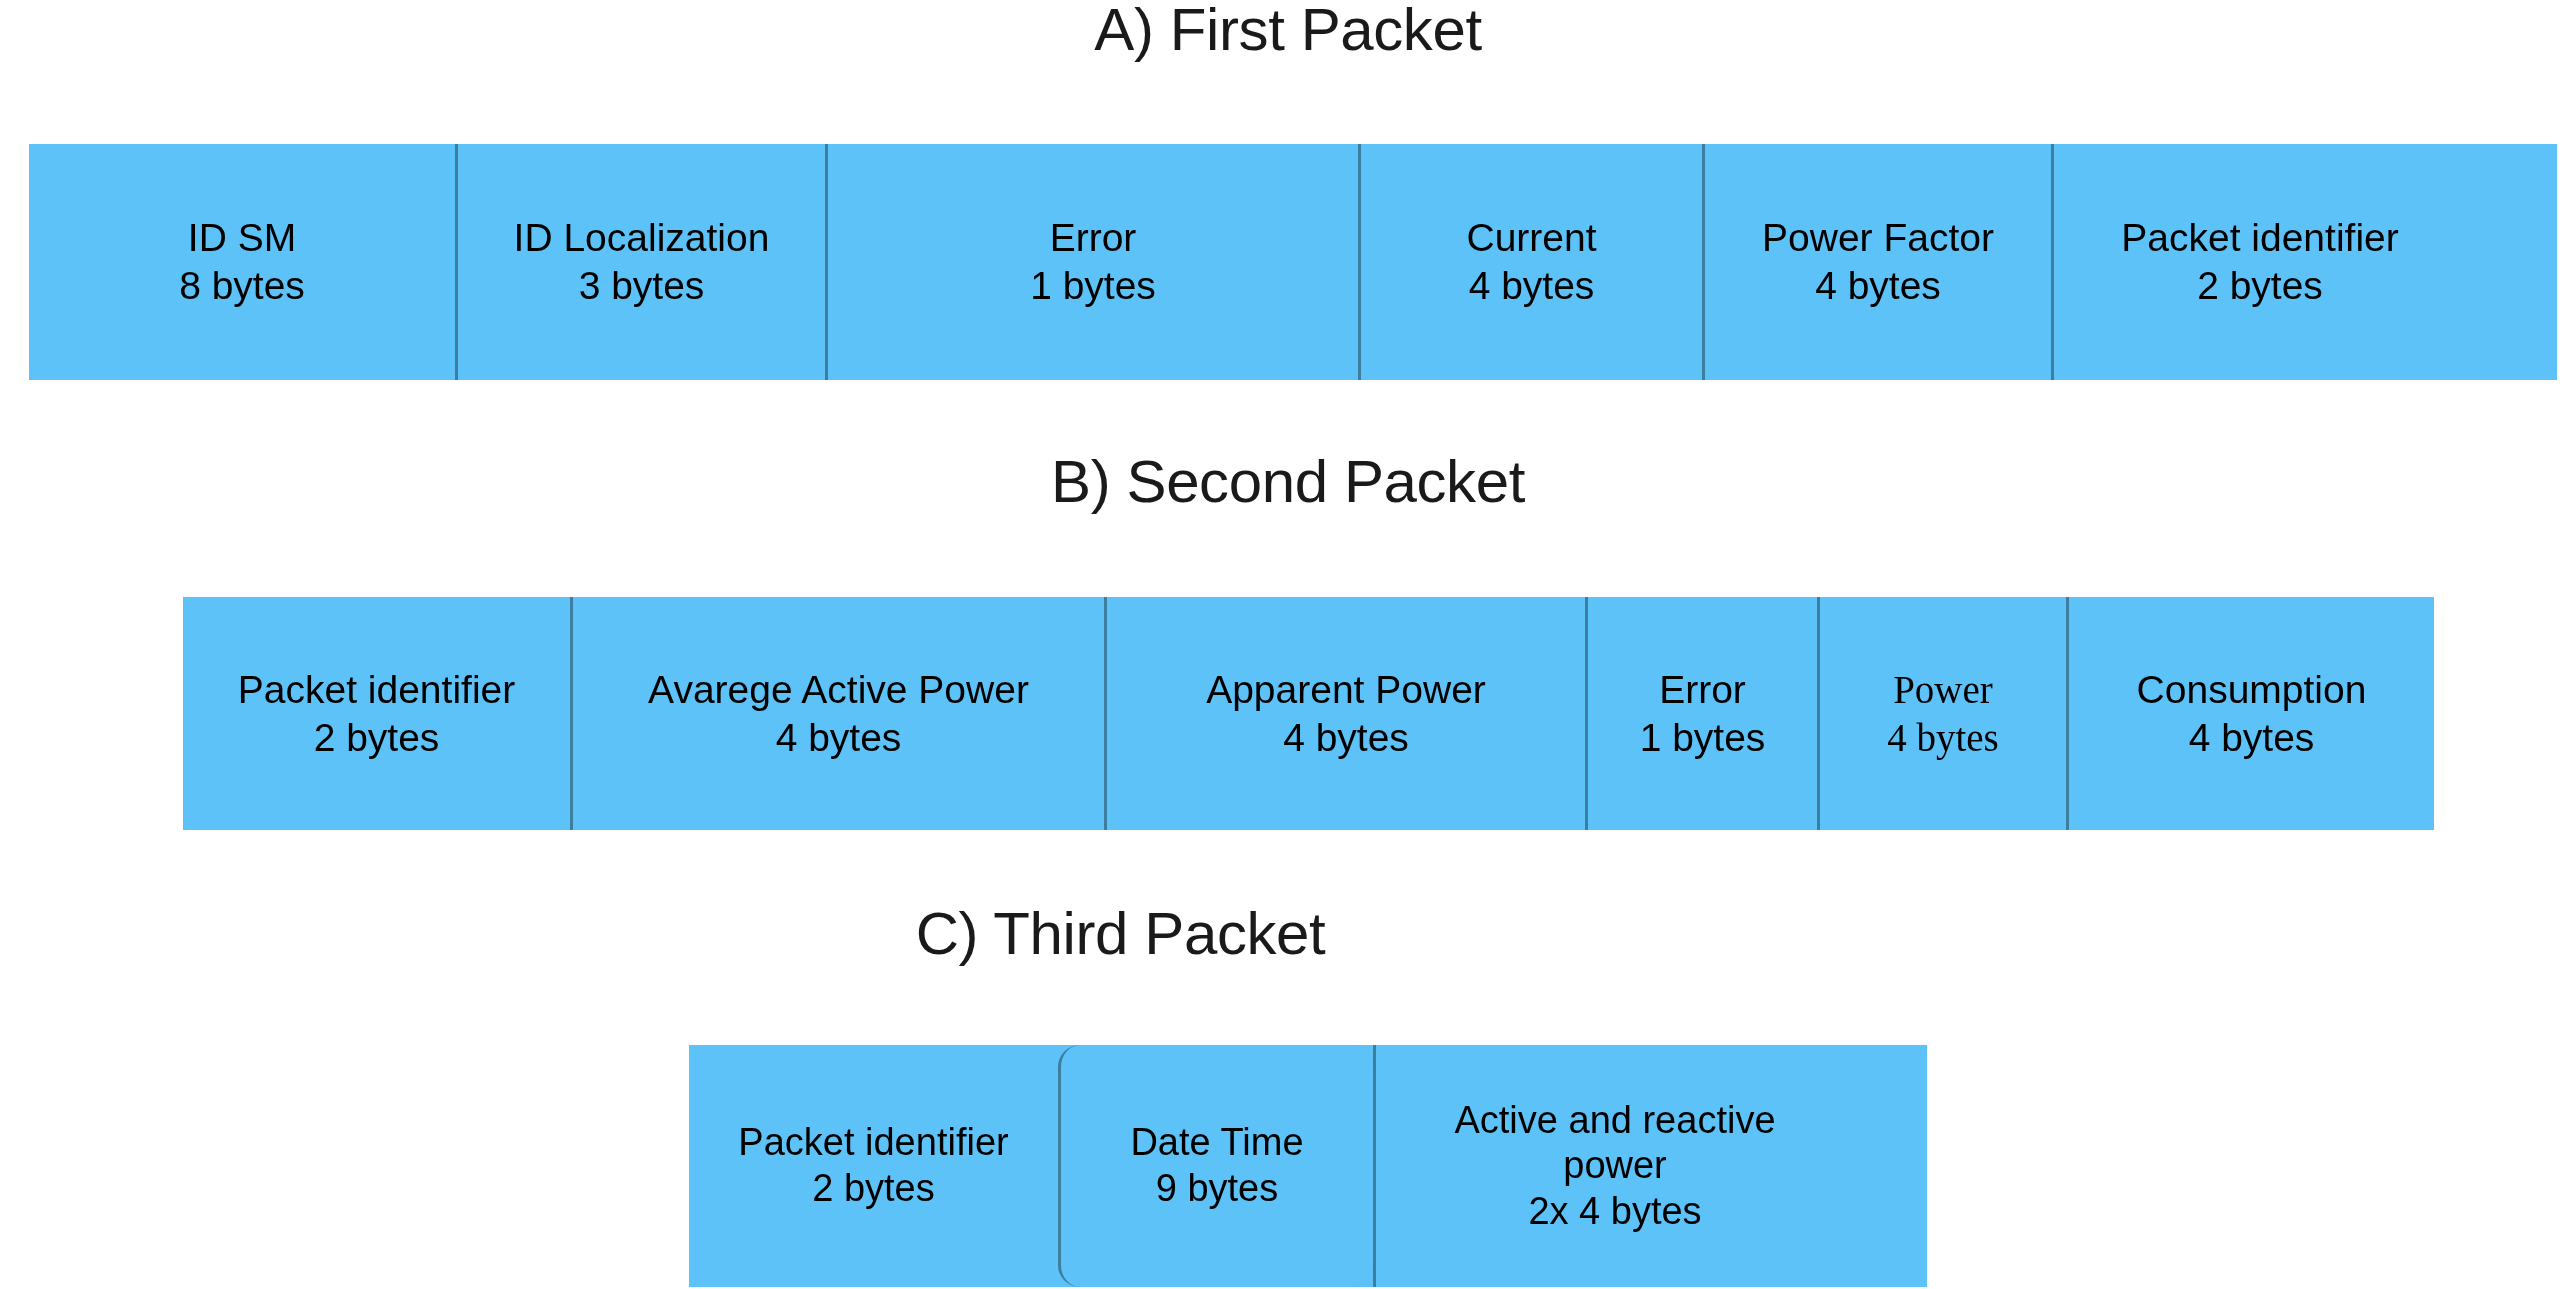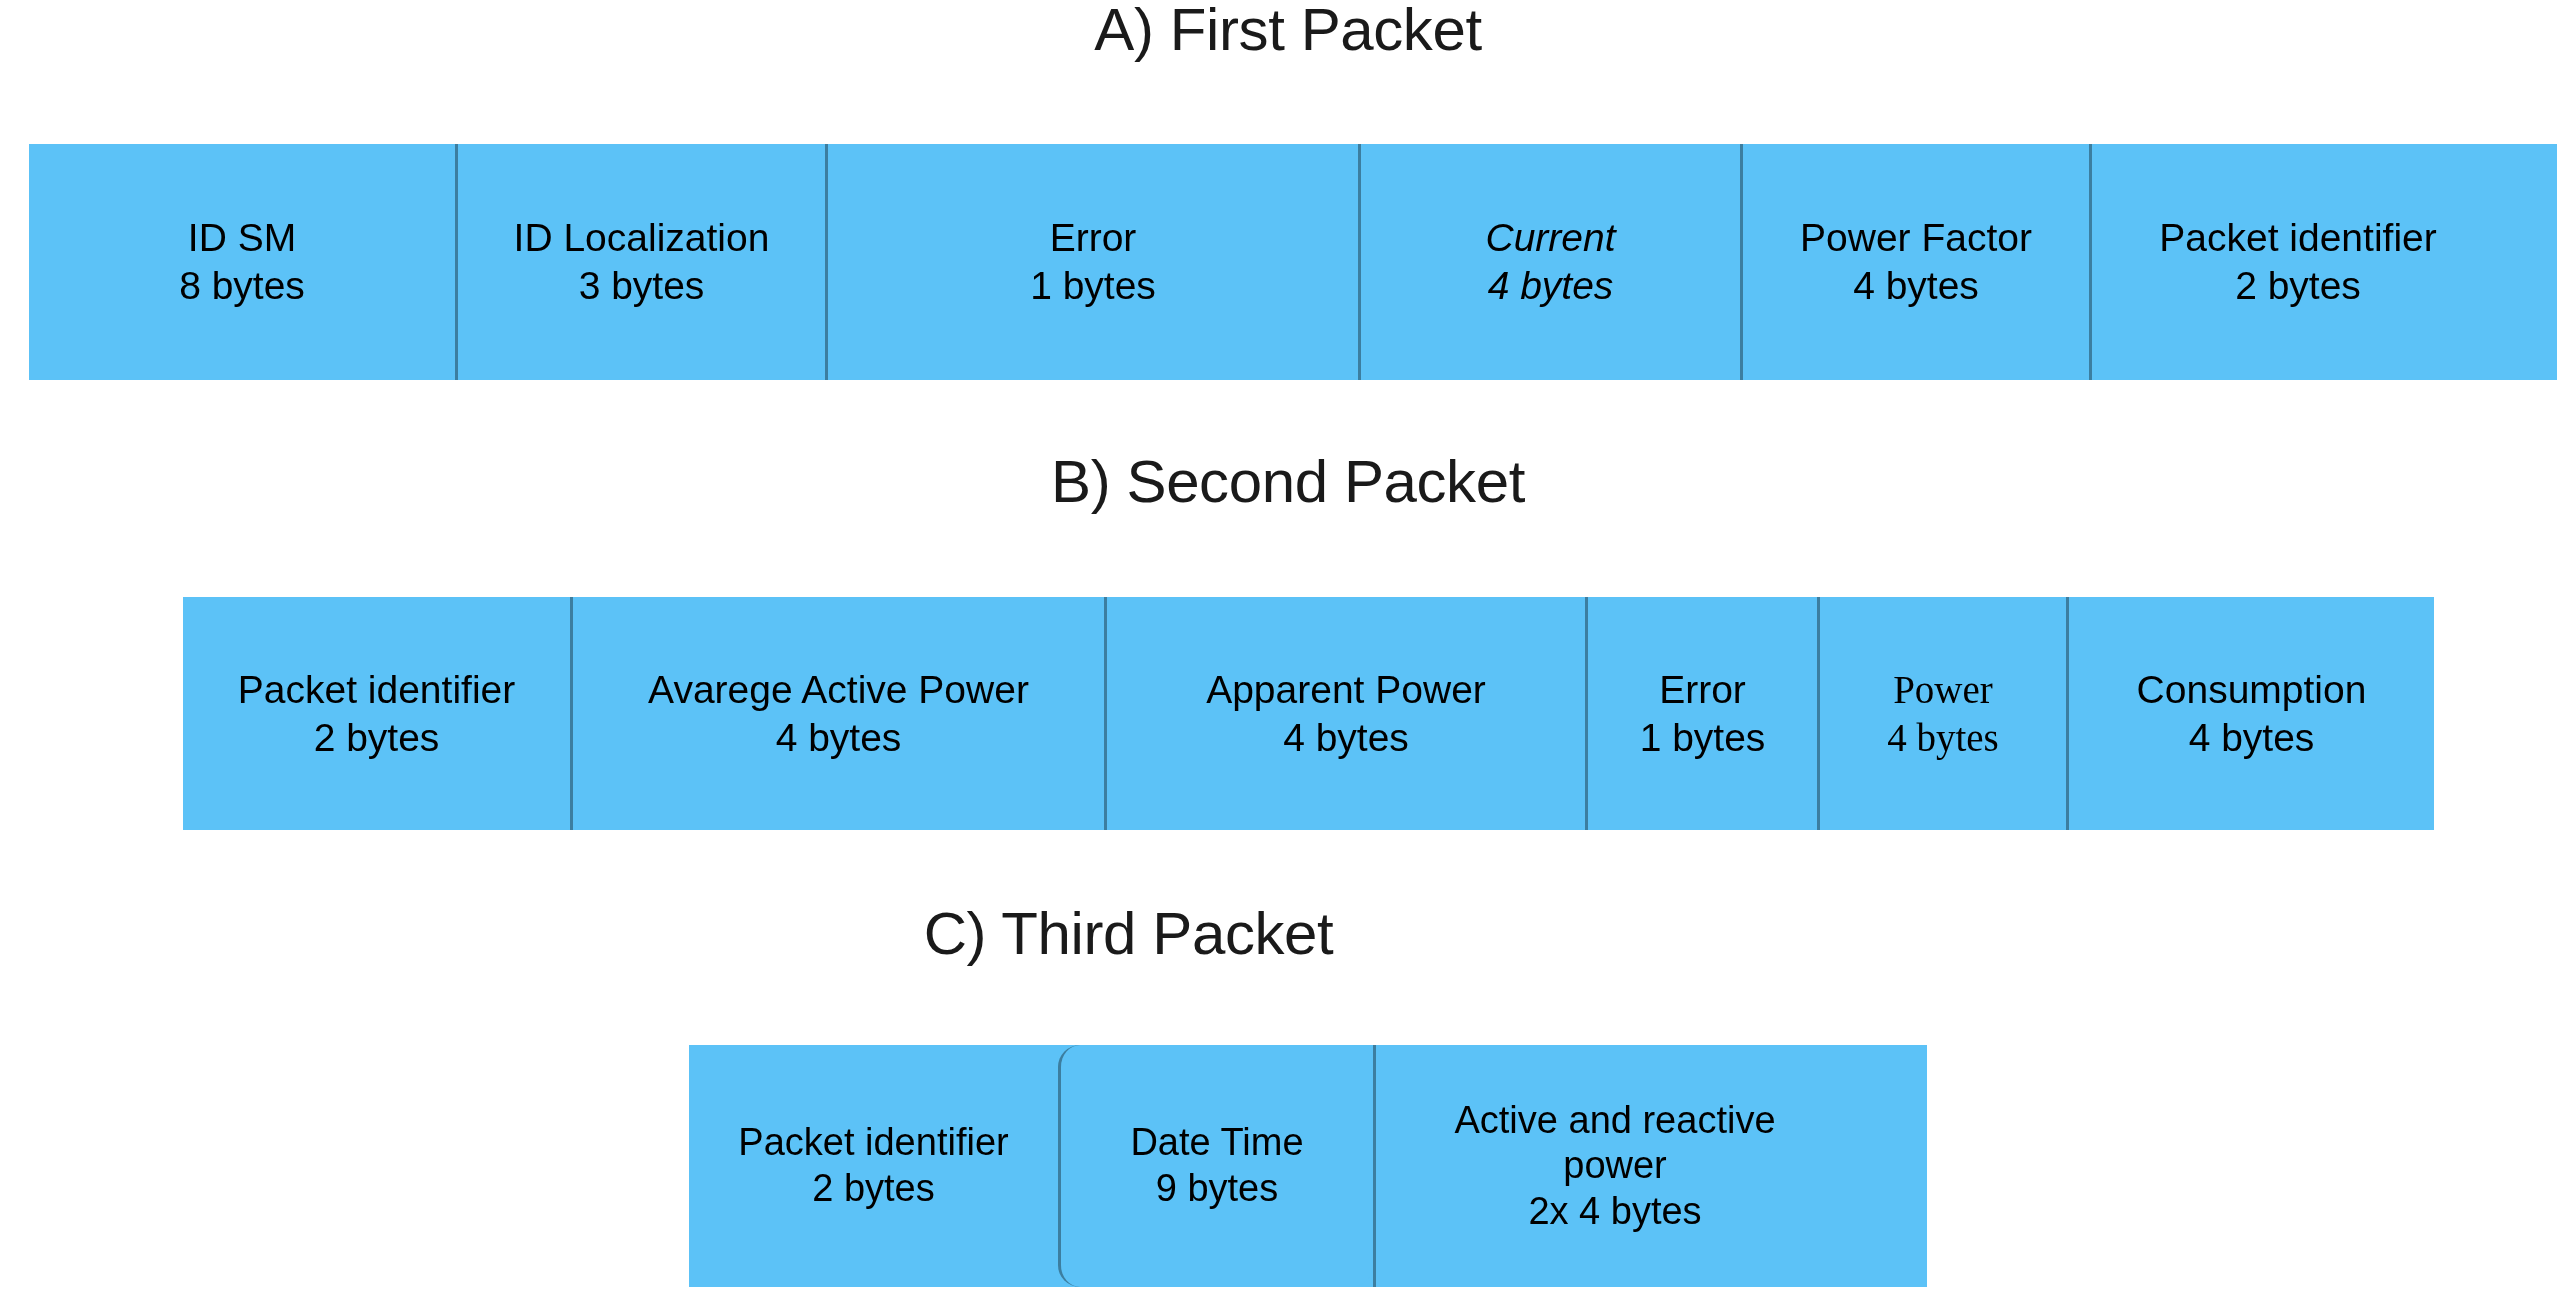--- a/index.html
+++ b/index.html
@@ -117,21 +117,21 @@
       <span class="cell-line">8 bytes</span>
     </div>
     <div class="packet-cell" style="width:370px;">
       <span class="cell-line">ID Localization</span>
       <span class="cell-line">3 bytes</span>
     </div>
     <div class="packet-cell" style="width:533px;">
       <span class="cell-line">Error</span>
       <span class="cell-line">1 bytes</span>
     </div>
-    <div class="packet-cell" style="width:382px;font-style:italic;">
+    <div class="packet-cell" style="width:344px;">
       <span class="cell-line">Current</span>
       <span class="cell-line">4 bytes</span>
     </div>
     <div class="packet-cell" style="width:349px;">
       <span class="cell-line">Power Factor</span>
       <span class="cell-line">4 bytes</span>
     </div>
     <div class="packet-cell" style="width:415px;">
       <span class="cell-line">Packet identifier</span>
       <span class="cell-line">2 bytes</span>
@@ -163,21 +163,21 @@
       <span class="cell-line">Power</span>
       <span class="cell-line">4 bytes</span>
     </div>
     <div class="packet-cell" style="width:368px;">
       <span class="cell-line">Consumption</span>
       <span class="cell-line">4 bytes</span>
     </div>
   </div>
 
   <div class="section" id="section-c" style="top:904px;">
-    <div class="section-title" style="position:absolute; top:0px; left:0; width:2241px;padding-left:8px;">C) Third Packet</div>
+    <div class="section-title" style="position:absolute; top:0px; left:0; width:2241px;">C) Third Packet</div>
   </div>
 
   <div class="packet-row" id="row-c">
     <div class="packet-cell" style="width:369px;">
       <span class="cell-line">Packet identifier</span>
       <span class="cell-line">2 bytes</span>
     </div>
     <div class="packet-cell" style="width:315px;border-radius:22px;">
       <span class="cell-line">Date Time</span>
       <span class="cell-line">9 bytes</span>

